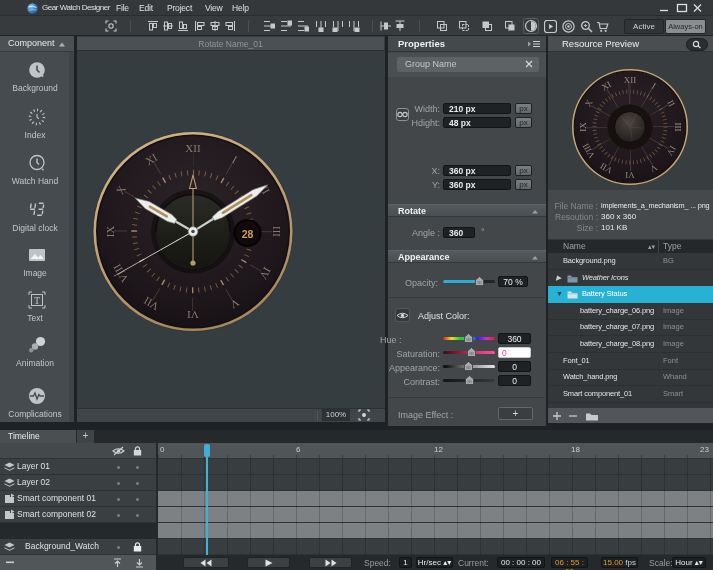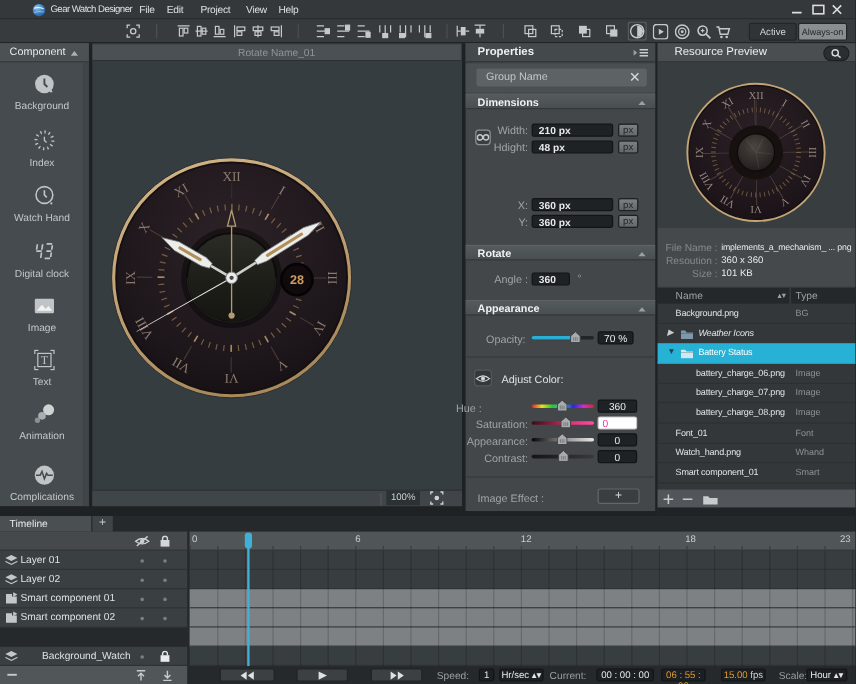--- a/index.html
+++ b/index.html
@@ -346,23 +346,20 @@
       <path d="M4 1.5 L1 4 L4 6.5 Z" fill="#9da1a4" transform="rotate(180 2.5 4)"></path>
       <g stroke="#c8cccd" stroke-width="1.2">
         <path d="M6 1.5 H13 M6 4 H13 M6 6.5 H13"></path>
       </g>
     </svg>
 <div class="abs" style="left:388px;top:53px;width:158px;height:24px;background:#4a4f52"></div>
 <div class="abs" style="left:397px;top:57px;width:142px;height:15px;background:#5d6265;border-radius:2px;color:#c3c7c9;font-size:9px;line-height:15px;padding-left:8px">Group Name</div>
 <svg class="abs" width="8" height="8" style="left:525px;top:60px">
       <path d="M1 1 L7 7 M7 1 L1 7" stroke="#d5d8da" stroke-width="1.2"></path>
     </svg>
-<div class="sech" style="left:388px;top:78px"><span>Dimensions</span><svg width="8" height="6" style="position:absolute;right:7px;top:4px">
-        <path d="M1 4.5 L4 1 L7 4.5 Z" fill="#9aa0a3"></path>
-      </svg></div>
 <div class="abs" style="left:396px;top:108px;width:13px;height:13px;border:1px solid #8d9194;border-radius:3px;background:#3a3e41"></div>
 <svg class="abs" width="11" height="7" style="left:397px;top:111px">
       <g fill="none" stroke="#c8cbcd" stroke-width="1.2">
         <circle cx="3" cy="3.5" r="2.2"></circle>
         <circle cx="8" cy="3.5" r="2.2"></circle>
       </g>
     </svg>
 <div class="plabel" style="top:104px;left:396px;width:44px;text-align:right">Width:</div>
 <div class="pinput" style="top:103px;left:443px;width:68px">210 px</div>
 <div class="pxbtn" style="top:103px;left:515px">px</div>
@@ -601,21 +598,21 @@
       </svg><span style="padding-left:17px">Smart component 01</span><div style="position:absolute;left:117px;top:7px;width:3px;height:3px;border-radius:2px;background:#7b7f82"></div><div style="position:absolute;left:136px;top:7px;width:3px;height:3px;border-radius:2px;background:#7b7f82"></div></div>
 <div class="trow" style="top:507px"><svg width="11" height="11" style="position:absolute;left:4px;top:2px">
         <path d="M1 2 H6 V4 H10 V10 H1 Z" fill="#c3c7c9"></path>
         <path d="M7 0.5 L10.5 2.5 L7 4.5 Z" fill="#c3c7c9"></path>
       </svg><span style="padding-left:17px">Smart component 02</span><div style="position:absolute;left:117px;top:7px;width:3px;height:3px;border-radius:2px;background:#7b7f82"></div><div style="position:absolute;left:136px;top:7px;width:3px;height:3px;border-radius:2px;background:#7b7f82"></div></div>
 <div class="trow" style="top:539px"><svg width="11" height="10" style="position:absolute;left:4px;top:3px">
         <g fill="#c3c7c9">
           <path d="M5.5 0.5 L10.5 3 L5.5 5.5 L0.5 3 Z"></path>
           <path d="M0.5 5.3 L5.5 7.8 L10.5 5.3 L10.5 6.3 L5.5 8.8 L0.5 6.3 Z"></path>
         </g>
-      </svg><span style="padding-left:35px">Background_Watch</span><div style="position:absolute;left:117px;top:7px;width:3px;height:3px;border-radius:2px;background:#7b7f82"></div><svg width="9" height="10" style="position:absolute;left:133px;top:3px">
+      </svg><span style="padding-left:25px">Background_Watch</span><div style="position:absolute;left:117px;top:7px;width:3px;height:3px;border-radius:2px;background:#7b7f82"></div><svg width="9" height="10" style="position:absolute;left:133px;top:3px">
         <rect x="0.8" y="4" width="7.4" height="5.5" fill="#e8eaec"></rect>
         <path d="M2.5 4 V2.8 A2 2 0 0 1 6.5 2.8 V4" fill="none" stroke="#e8eaec" stroke-width="1.2"></path>
       </svg></div>
 <div class="track" style="top:459px;background:#383d40">
       <div style="position:absolute;left:23px;top:0;width:1px;height:16px;background:rgba(0,0,0,0.18)"></div>
       <div style="position:absolute;left:46px;top:0;width:1px;height:16px;background:rgba(0,0,0,0.18)"></div>
       <div style="position:absolute;left:69px;top:0;width:1px;height:16px;background:rgba(0,0,0,0.18)"></div>
       <div style="position:absolute;left:92px;top:0;width:1px;height:16px;background:rgba(0,0,0,0.18)"></div>
       <div style="position:absolute;left:115px;top:0;width:1px;height:16px;background:rgba(0,0,0,0.18)"></div>
       <div style="position:absolute;left:138px;top:0;width:1px;height:16px;background:rgba(0,0,0,0.18)"></div>

